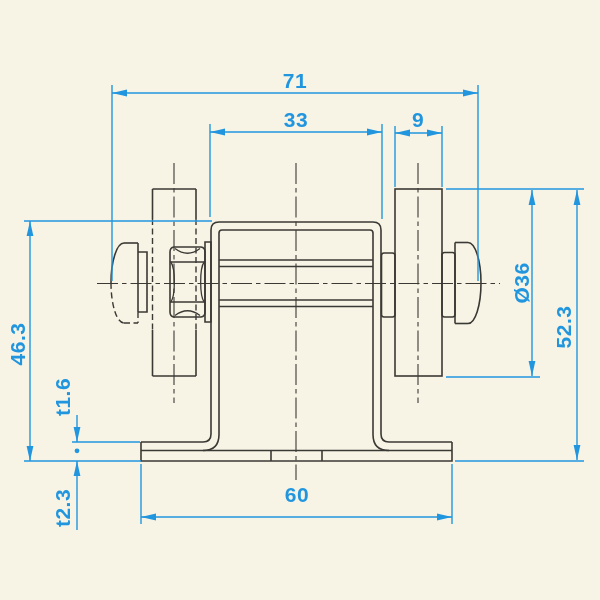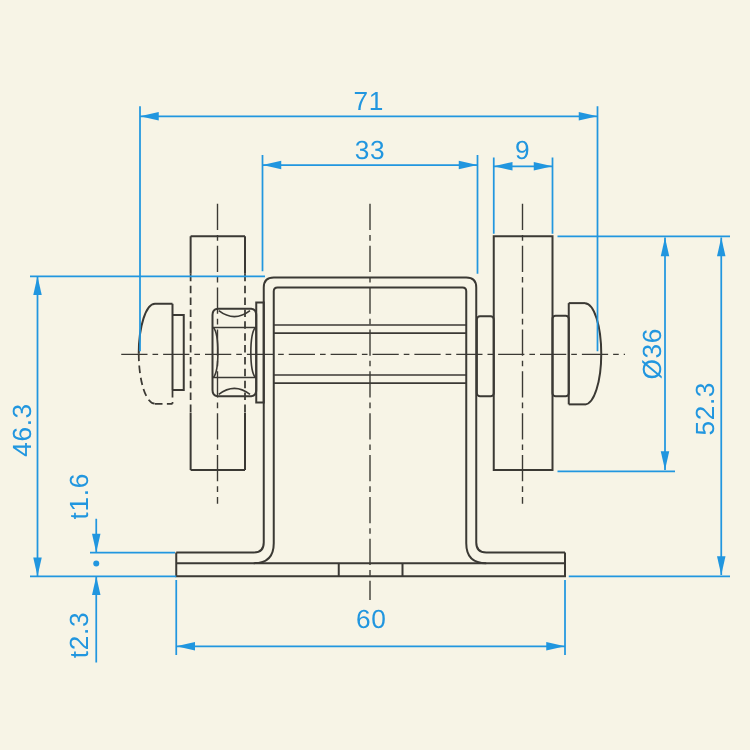--- a/index.html
+++ b/index.html
@@ -7,21 +7,21 @@
     --blue:#2196df;
     --dark:#3b3934;
   }
   html,body{margin:0;padding:0;}
   body{
     width:600px;height:600px;
     background:var(--bg);
     font-family:"Liberation Sans", sans-serif;
     overflow:hidden;
   }
-  .canvas{width:600px;height:600px;position:relative;}
+  .canvas{width:600px;height:600px;position:relative;font-weight:bold;}
   svg{display:block;}
   .part{stroke:var(--dark);fill:none;stroke-width:1.6;stroke-linecap:butt;}
   .part-thin{stroke:var(--dark);fill:none;stroke-width:1.3;}
   .hidden-ln{stroke:var(--dark);fill:none;stroke-width:1.4;stroke-dasharray:6 3.5;}
   .center-ln{stroke:var(--dark);fill:none;stroke-width:1.1;stroke-dasharray:21 4 4.5 4;}
   .dim{stroke:var(--blue);fill:none;stroke-width:1.4;}
   .dim-arrow{fill:var(--blue);stroke:none;}
   .dim-text{
     fill:var(--blue);
     font-family:"Liberation Sans", sans-serif;

